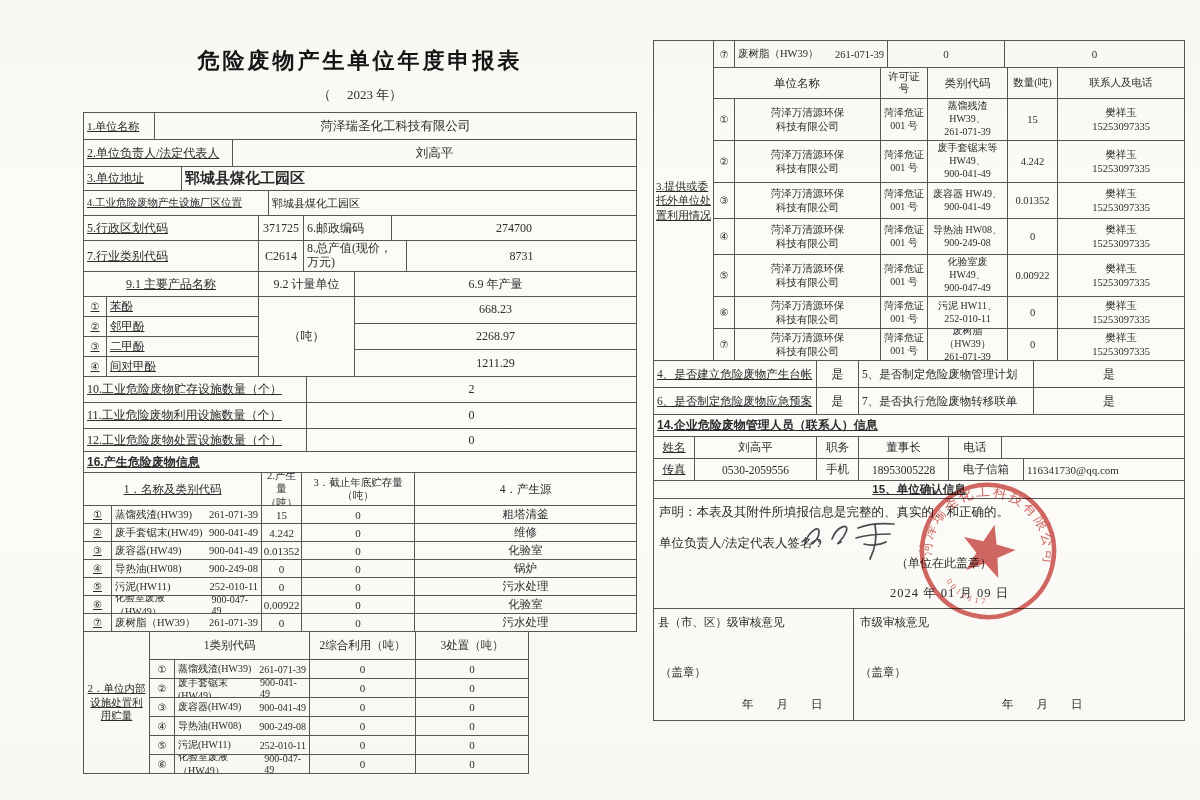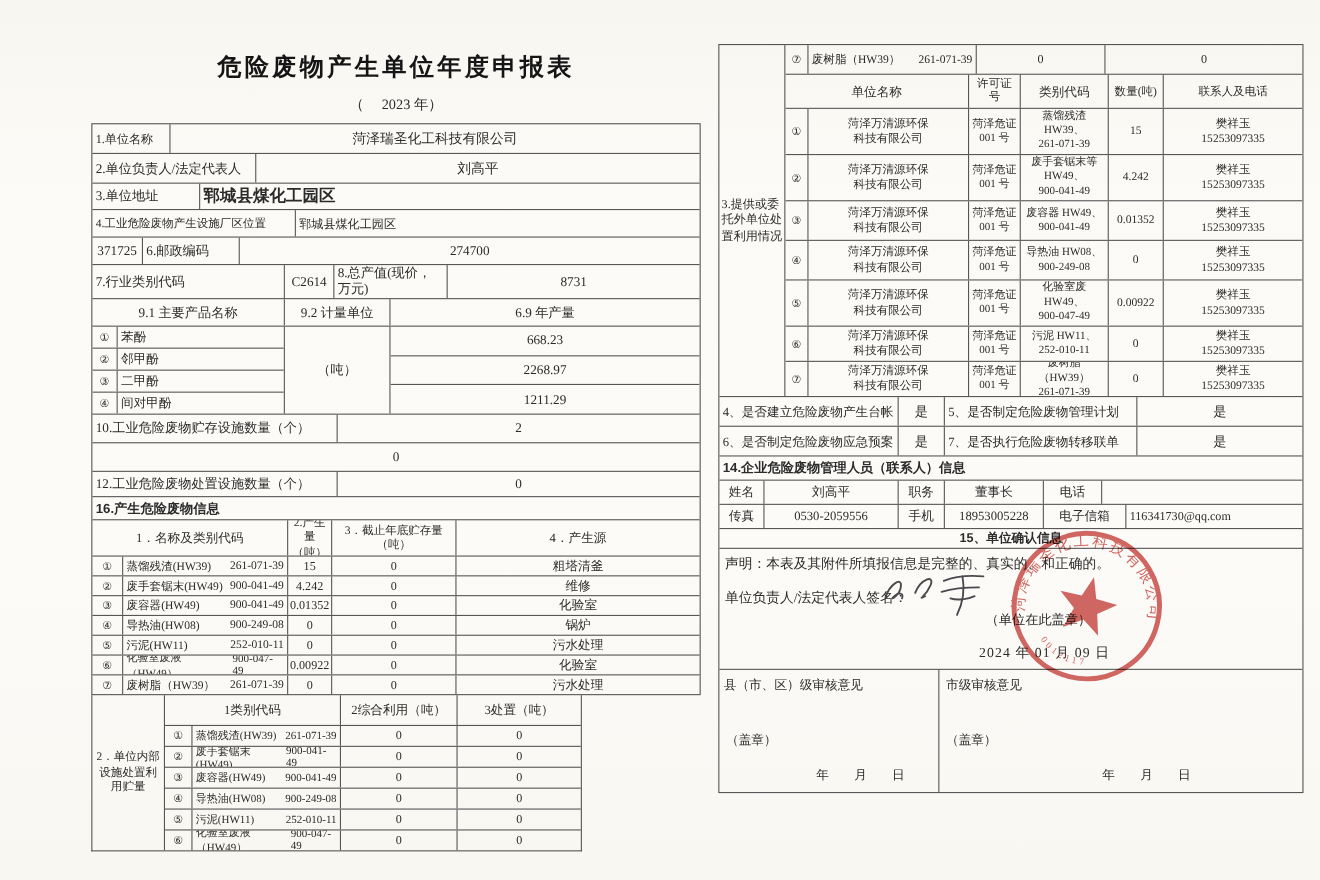--- a/index.html
+++ b/index.html
@@ -6,21 +6,21 @@
   .canvas{position:relative;width:1200px;height:800px;overflow:hidden;
     background:linear-gradient(180deg,#f7f6f1 0%,#fbfaf6 18%,#fcfbf8 60%,#f8f7f2 100%);
     font-family:"Liberation Serif","DejaVu Serif",serif;color:#2b2b2b;}
   .sans{font-family:"Liberation Sans","DejaVu Sans",sans-serif;}
   .abs{position:absolute;}
   .bx{box-sizing:border-box;}
   .tbl{box-sizing:border-box;background:transparent;}
   .row{display:flex;border-top:1px solid #565656;box-sizing:border-box;}
   .row:first-child{border-top:none;}
   .c{box-sizing:border-box;border-left:1px solid #565656;display:flex;align-items:center;padding:0 3px;overflow:hidden;}
-  .c:first-child{border-left:none;}
+  .c:first-child{border-left:none;text-decoration:underline;}
   .ctr{justify-content:center;text-align:center;}
   .sb{justify-content:space-between;}
   .pre{white-space:pre-line;line-height:1.28;}
   .col{flex-direction:column;align-items:stretch;padding:0;}
   .subrow{display:flex;border-top:1px solid #565656;box-sizing:border-box;}
   .subrow:first-child{border-top:none;}
   .sc{box-sizing:border-box;border-left:1px solid #565656;display:flex;align-items:center;padding:0 3px;overflow:hidden;}
   .sc:first-child{border-left:none;}
   .b{font-weight:bold;}
   .f10{font-size:10px;}.f105{font-size:10.5px;}.f11{font-size:11px;}.f115{font-size:11.5px;}
@@ -50,20 +50,21 @@
       </div>
       <div class="row" style="height:24px">
         <div class="c f12" style="width:97px">3.单位地址</div>
         <div class="c b" style="flex:1;font-size:15px">郓城县煤化工园区</div>
       </div>
       <div class="row" style="height:25px">
         <div class="c f105" style="width:184px">4.工业危险废物产生设施厂区位置</div>
         <div class="c f11" style="flex:1">郓城县煤化工园区</div>
       </div>
       <div class="row" style="height:25px">
+        <div class="c f12" style="width:174px">5.行政区划代码</div>
         <div class="c ctr f12" style="width:45px">371725</div>
         <div class="c f12" style="width:88px">6.邮政编码</div>
         <div class="c ctr f12" style="flex:1">274700</div>
       </div>
       <div class="row" style="height:31px">
         <div class="c f12" style="width:174px">7.行业类别代码</div>
         <div class="c ctr f12" style="width:45px">C2614</div>
         <div class="c f12" style="width:103px;line-height:1.15">8.总产值(现价，万元)</div>
         <div class="c ctr f12" style="flex:1">8731</div>
       </div>
@@ -96,20 +97,21 @@
           <div class="subrow ctr f12" style="flex:1;display:flex;align-items:center;justify-content:center">668.23</div>
           <div class="subrow ctr f12" style="flex:1;display:flex;align-items:center;justify-content:center">2268.97</div>
           <div class="subrow ctr f12" style="flex:1;display:flex;align-items:center;justify-content:center">1211.29</div>
         </div>
       </div>
       <div class="row" style="height:26px">
         <div class="c f12" style="width:222px">10.工业危险废物贮存设施数量（个）</div>
         <div class="c ctr f12" style="flex:1">2</div>
       </div>
       <div class="row" style="height:26px">
+        <div class="c f12" style="width:222px">11.工业危险废物利用设施数量（个）</div>
         <div class="c ctr f12" style="flex:1">0</div>
       </div>
       <div class="row" style="height:23px">
         <div class="c f12" style="width:222px">12.工业危险废物处置设施数量（个）</div>
         <div class="c ctr f12" style="flex:1">0</div>
       </div>
       <div class="row" style="height:21px">
         <div class="c b f12 sans" style="flex:1">16.产生危险废物信息</div>
       </div>
       <div class="row" style="height:33px">

